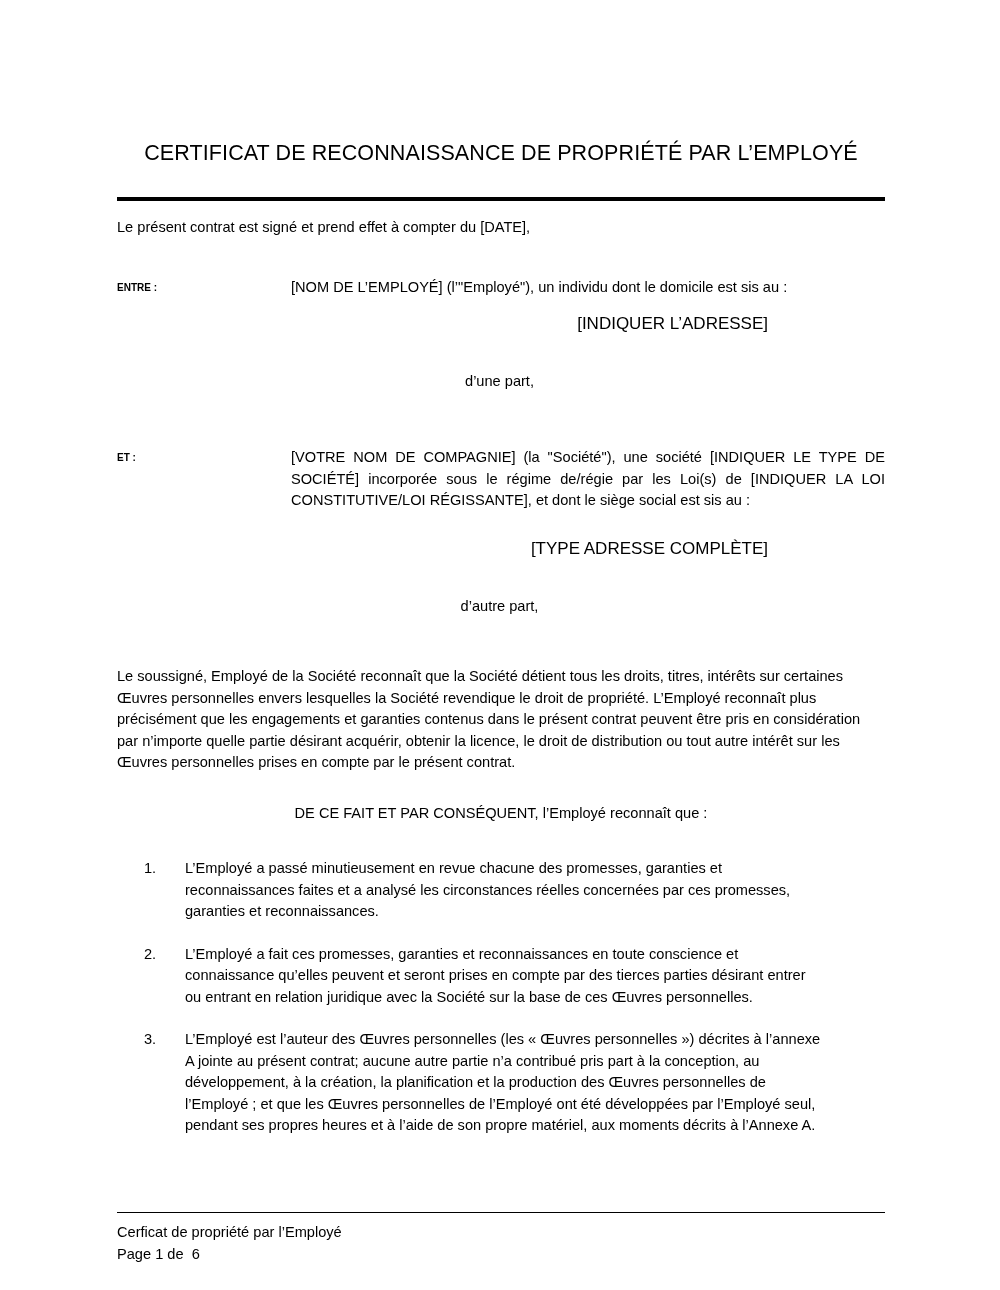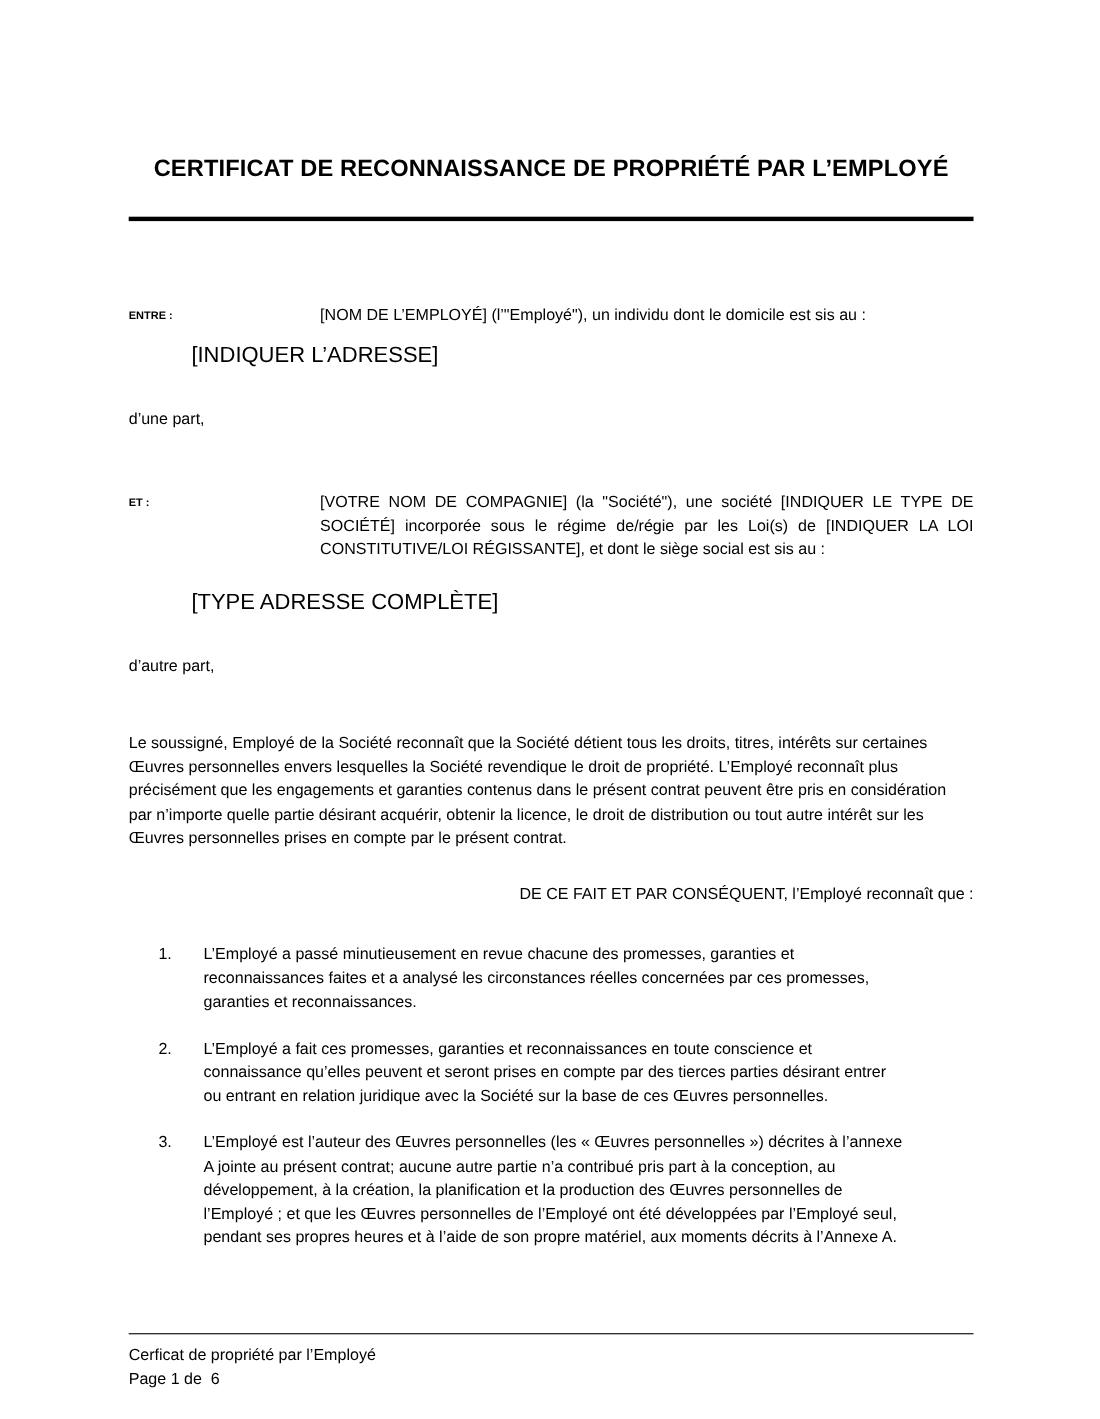--- a/index.html
+++ b/index.html
@@ -29,21 +29,21 @@
   }
 
   
   .doc-title {
     position: absolute;
     left: 117px;
     top: 124px;
     width: 768px;
     text-align: center;
     font-size: 21.5px;
-    font-weight: bold;
+    font-weight: normal;
     line-height: 30px;
     letter-spacing: 0.1px;
   }
 
   .title-rule {
     position: absolute;
     left: 117px;
     top: 197px;
     width: 768px;
     height: 4px;
@@ -93,31 +93,31 @@
   .party-row .party-body.ragged {
     text-align: left;
   }
   .party-row .party-body strong {
     font-weight: normal;
   }
   .party-extra {
     position: absolute;
     left: 174px;
     width: 594px;
-    font-size: 20px;
-    line-height: 21.5px;
-    text-align: left;
+    font-size: 17px;
+    line-height: 21.5px;
+    text-align: right;
   }
   .party-closer {
     position: absolute;
     left: 117px;
     width: 765px;
     font-size: 14.6px;
     line-height: 21.5px;
-    text-align: left;
+    text-align: center;
   }
 
   #entre-row { top: 277px; }
   #entre-address { top: 313px; }
   #entre-closer  { top: 371px; }
 
   #et-row { top: 447px; }
   #et-address { top: 538px; }
   #et-closer  { top: 596px; }
 
@@ -126,21 +126,21 @@
     left: 117px;
     top: 666px;
     width: 768px;
     text-align: left;
   }
 
   .consequent {
     left: 117px;
     top: 803px;
     width: 768px;
-    text-align: right;
+    text-align: center;
   }
 
   
   .clause-list {
     position: absolute;
     left: 117px;
     top: 858px;
     width: 768px;
   }
   .clause {
@@ -192,20 +192,21 @@
 </style>
 </head>
 <body>
 
 <div class="page">
 
   <h1 class="doc-title">CERTIFICAT DE RECONNAISSANCE DE PROPRIÉTÉ PAR L’EMPLOYÉ</h1>
 
   <div class="title-rule"></div>
 
+  <div class="body-text intro-line">Le présent contrat est signé et prend effet à compter du [DATE],</div>
 
   <div class="party-row" id="entre-row">
     <div class="party-label">ENTRE :</div>
     <div class="party-body ragged">
       <strong>[NOM DE L’EMPLOYÉ]</strong><span> (l’"Employé"), un individu dont le domicile est sis au :</span>
     </div>
   </div>
   <div class="party-extra" id="entre-address">[INDIQUER L’ADRESSE]</div>
   <div class="party-closer" id="entre-closer">d’une part,</div>
 

